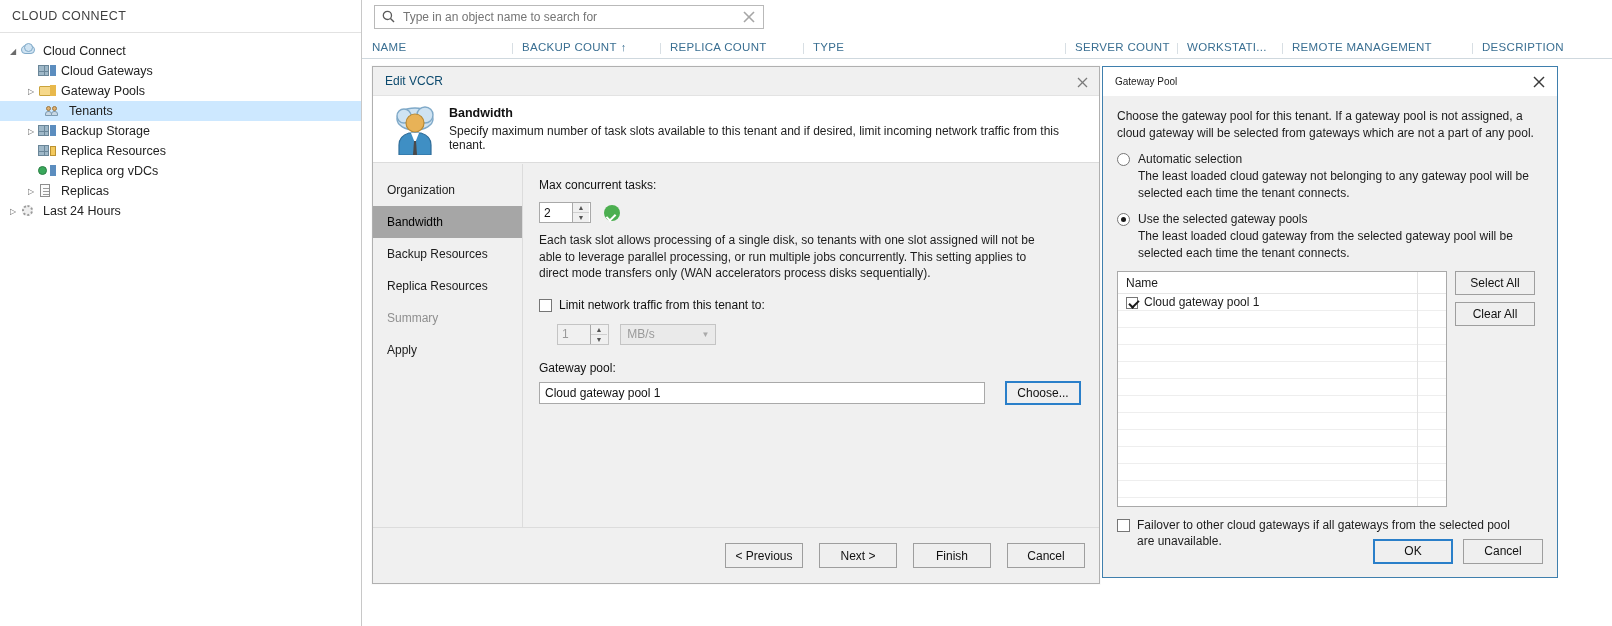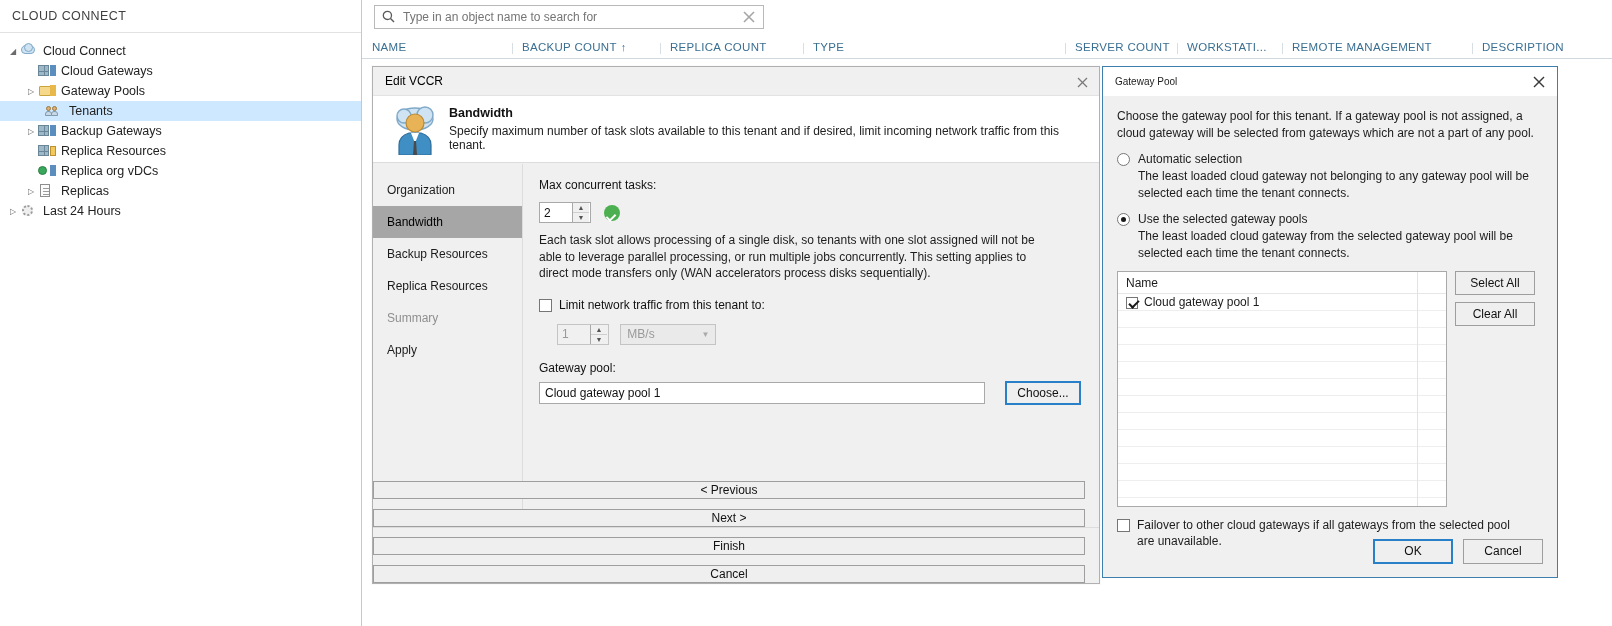--- a/index.html
+++ b/index.html
@@ -107,21 +107,21 @@
   .grid-body { position:absolute; left:0; right:0; top:59px; bottom:0; background:#fff; }
 
   
   .wizard {
     position: absolute; left: 372px; top: 66px; width: 728px; height: 518px;
     background: #f0f0f0; border: 1px solid #b0b0b0;
     box-shadow: 0 0 0 1px rgba(0,0,0,.02);
   }
   .wizard-title {
     height: 28px; background: #f0f0f0; display:flex; align-items:center;
-    padding-left: 12px; font-size: 12px; color: #000000;
+    padding-left: 12px; font-size: 12px; color: #0c4a6e;
   }
   .wizard-close {
     position: absolute; right: 6px; top: 5px; width: 22px; height: 20px;
     display:flex; align-items:center; justify-content:center; cursor:pointer;
   }
   .wizard-head {
     background: #ffffff; border-top: 1px solid #e3e3e3; border-bottom: 1px solid #dcdcdc;
     height: 68px; display: flex; align-items: center; padding: 0 14px;
   }
   .head-icon { width: 56px; min-width:56px; height: 52px; position: relative; margin-right: 6px; }
@@ -196,21 +196,21 @@
   }
   .btn {
     height: 24px; min-width: 72px; border: 1px solid #9e9e9e; background: #efefef;
     font-size: 12px; color: #111; font-family: "Liberation Sans", sans-serif;
     display:inline-flex; align-items:center; justify-content:center; cursor: pointer;
   }
   .btn.focus { border: 2px solid #2a7fc9; }
   .wizard-footer {
     position: absolute; left: 0; right: 0; bottom: 0; height: 56px;
     background: #f0f0f0; border-top: 1px solid #dcdcdc;
-    display:flex; justify-content:flex-end; padding-right: 14px; gap: 10px; flex-direction: column;
+    display:flex; align-items:center; justify-content:flex-end; padding-right: 14px; gap: 16px;
   }
   .wizard-footer .btn { min-width: 78px; height: 25px; }
 
   
   .gw {
     position: absolute; left: 1102px; top: 66px; width: 456px; height: 512px;
     background: #f0f0f0; border: 1px solid #3f7fad;
   }
   .gw-title {
     height: 29px; background: #ffffff; display:flex; align-items:center;
@@ -301,21 +301,21 @@
             </span>
           </span>
           <span>Tenants</span>
         </div>
         <div class="tree-row" style="padding-left: 24px;">
           <span class="expander">▷</span>
           <span class="tree-icon">
             <span class="ic-grid"></span>
             <span class="ic-tab"></span>
           </span>
-          <span>Backup Gateways</span>
+          <span>Backup Storage</span>
         </div>
         <div class="tree-row" style="padding-left: 24px;">
           <span class="expander empty"></span>
           <span class="tree-icon">
             <span class="ic-grid"></span>
             <span class="ic-note-y"></span>
           </span>
           <span>Replica Resources</span>
         </div>
         <div class="tree-row" style="padding-left: 24px;">

